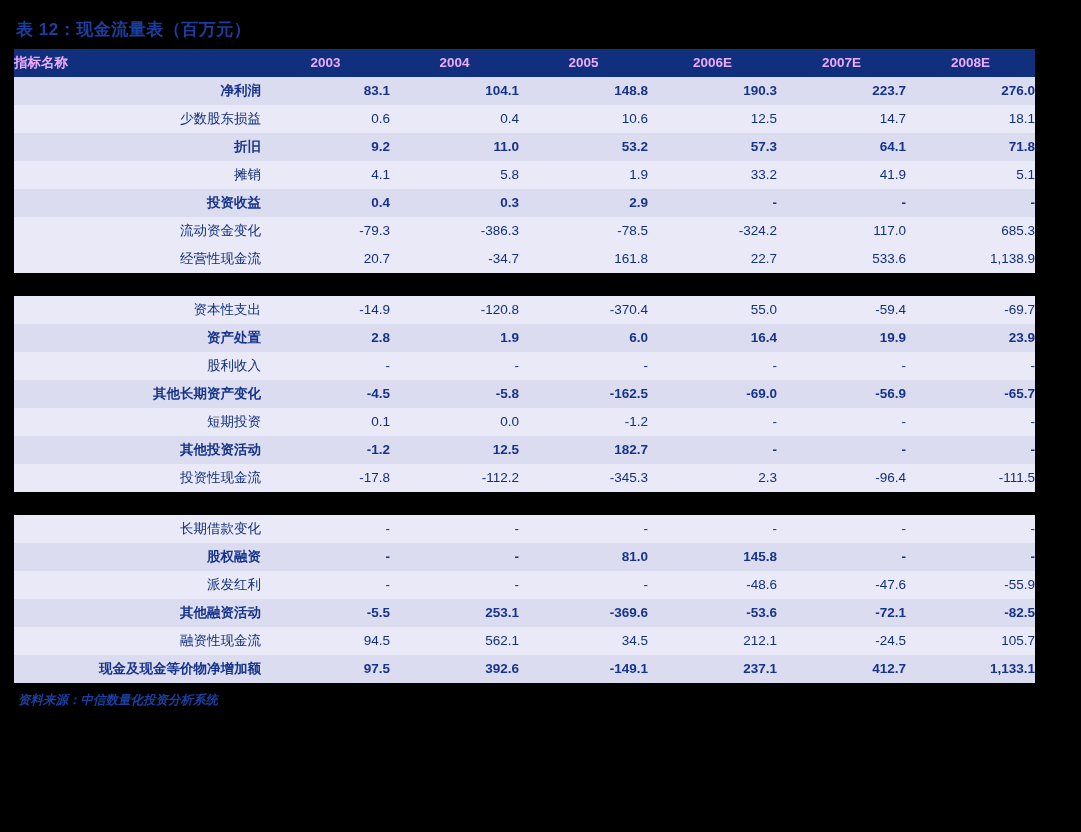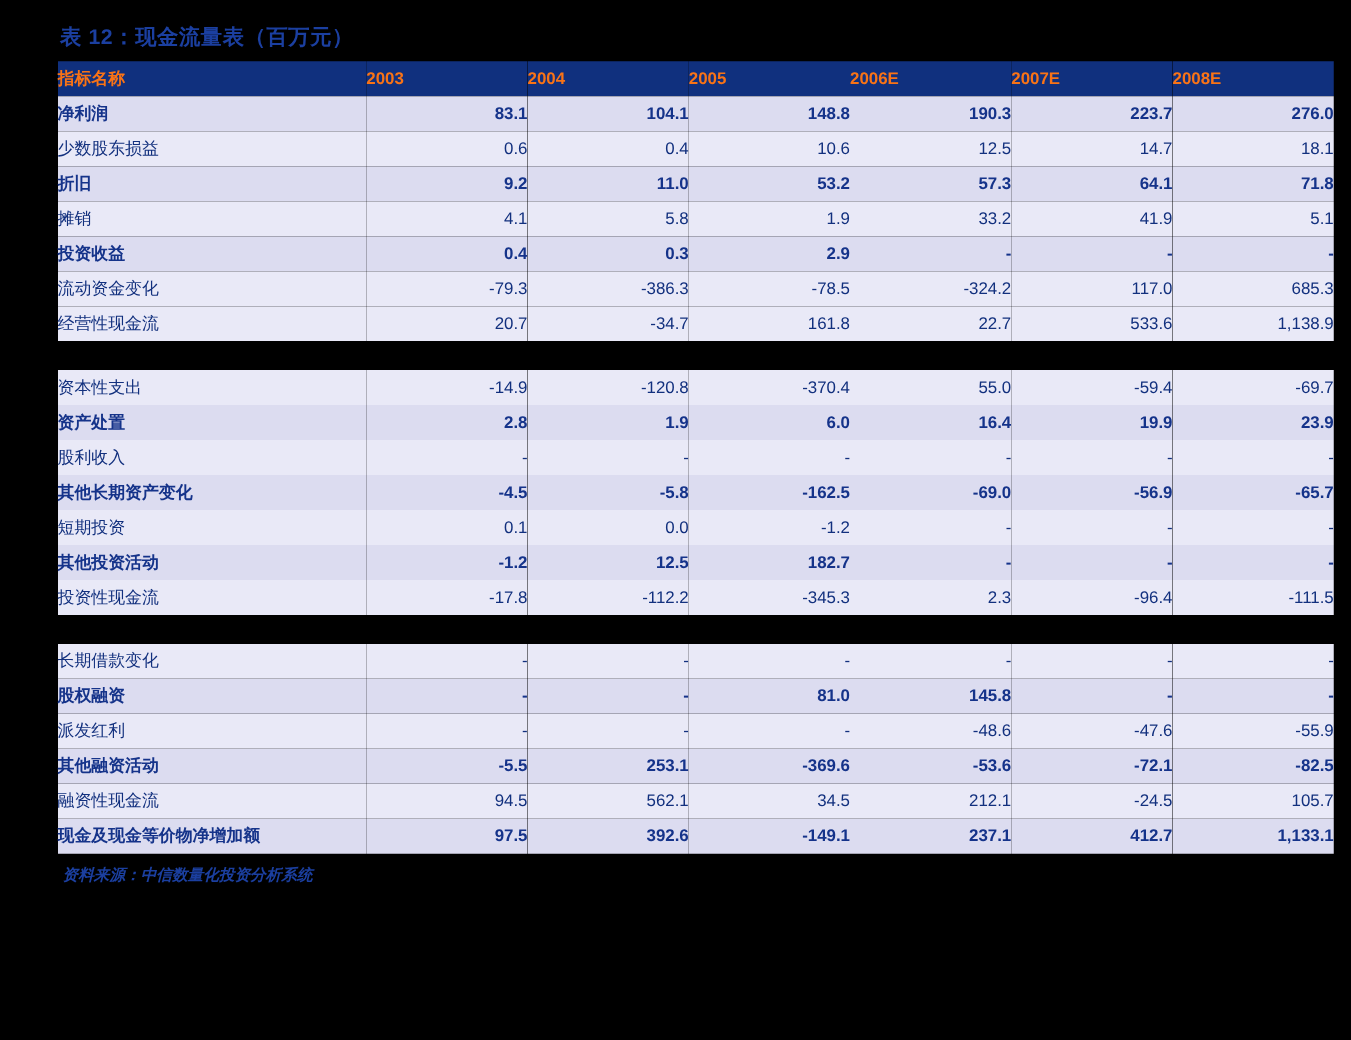--- a/index.html
+++ b/index.html
@@ -12,21 +12,21 @@
     height: 832px;
     font-family: "Liberation Sans", sans-serif;
     overflow: hidden;
   }
   .page {
     position: relative;
     width: 1081px;
     height: 720px;
     background: #000000;
     box-sizing: border-box;
-    padding: 14px 30px 0 46px;
+    padding: 14px 30px 0 14px;
   }
   .title {
     color: #1b3fa0;
     font-size: 17px;
     font-weight: bold;
     letter-spacing: 0.5px;
     margin: 4px 0 8px 2px;
   }
   table.cf {
     border-collapse: collapse;
@@ -36,36 +36,36 @@
   table.cf th, table.cf td {
     font-size: 13.5px;
     padding: 0;
     height: 28px;
     line-height: 28px;
     white-space: nowrap;
     overflow: hidden;
   }
   thead th {
     background: #10307e;
-    color: #f97316;
+    color: #f0abfc;
     font-weight: bold;
     font-size: 14px;
     height: 32px;
     line-height: 32px;
   }
   th.lbl {
     text-align: left;
     padding-left: 14px;
   }
   th.num {
-    text-align: left;
+    text-align: center;
     padding-right: 28px;
   }
   td.lbl {
-    text-align: left;
+    text-align: right;
     padding-left: 14px;
     color: #12307e;
     margin-top: 12px;
   }
   td.num {
     text-align: right;
     padding-right: 28px;
     color: #12307e;
   }
   tr.odd td {

